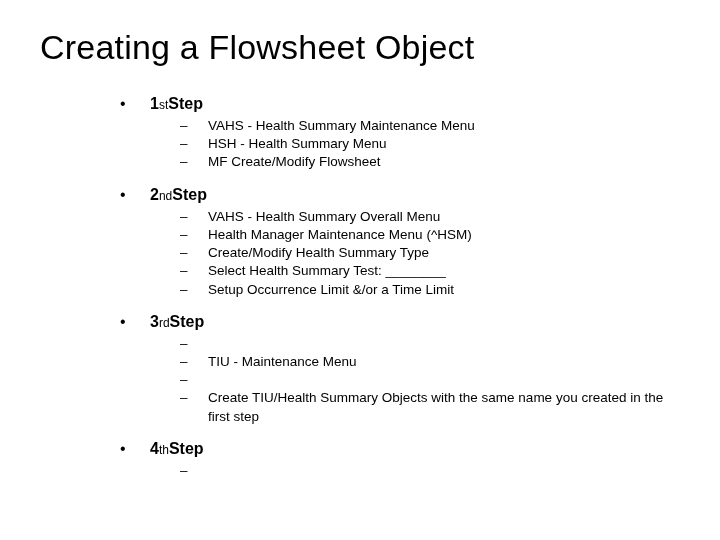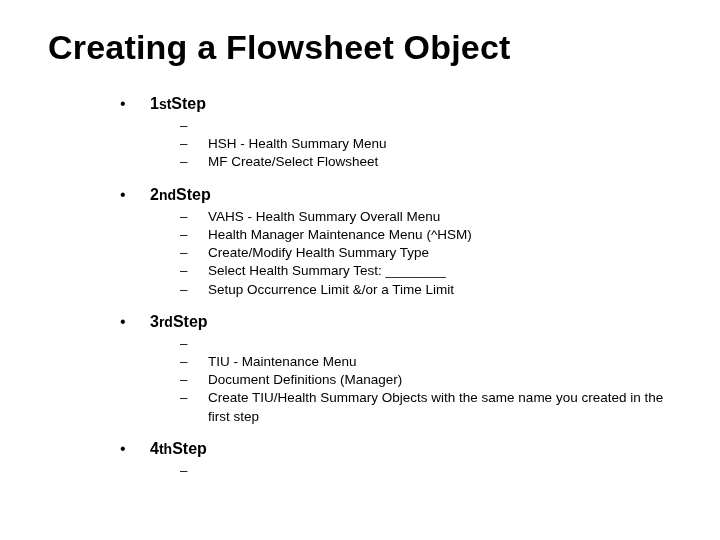--- a/index.html
+++ b/index.html
@@ -10,22 +10,22 @@
     background: #ffffff;
     font-family: Arial, Helvetica, sans-serif;
     color: #000000;
   }
   .slide {
     padding: 28px 40px 20px 40px;
     box-sizing: border-box;
   }
   .title {
     font-size: 34px;
-    font-weight: bold;
-    margin: 0 0 28px 8px;
+    font-weight: normal;
+    margin: 0 0 28px 0;
     letter-spacing: 0.2px;
   }
   .body {
     margin-left: 80px;
   }
   .step-row {
     display: flex;
     align-items: baseline;
     font-weight: bold;
     font-size: 16px;
@@ -35,22 +35,22 @@
     margin-top: 0;
   }
   .bullet-dot {
     width: 30px;
     flex: 0 0 30px;
     text-align: left;
     font-weight: normal;
   }
   .ord {
     vertical-align: super;
-    font-size: 14px;
-    font-weight: bold;
+    font-size: 12px;
+    font-weight: normal;
   }
   .sub-list {
     margin: 4px 0 0 60px;
   }
   .sub-item {
     display: flex;
     align-items: baseline;
     font-size: 13.5px;
     line-height: 1.35;
   }
@@ -70,28 +70,29 @@
 
     <div class="step-row">
       <span class="bullet-dot">•</span>
       <span>1</span>
         <span class="ord">st</span>
         <span> Step</span>
     </div>
     <div class="sub-list">
       <div class="sub-item">
           <span class="dash">–</span>
+          <span>VAHS - Health Summary Maintenance Menu</span>
         </div>
       <div class="sub-item">
           <span class="dash">–</span>
           <span>HSH - Health Summary Menu</span>
         </div>
       <div class="sub-item">
           <span class="dash">–</span>
-          <span>MF Create/Select Flowsheet</span>
+          <span>MF Create/Modify Flowsheet</span>
         </div>
     </div>
 
     <div class="step-row">
       <span class="bullet-dot">•</span>
       <span>2</span>
         <span class="ord">nd</span>
         <span> Step</span>
     </div>
     <div class="sub-list">
@@ -126,21 +127,20 @@
     <div class="sub-list">
       <div class="sub-item">
           <span class="dash">–</span>
         </div>
       <div class="sub-item">
           <span class="dash">–</span>
           <span>TIU - Maintenance Menu</span>
         </div>
       <div class="sub-item">
           <span class="dash">–</span>
-          <span>Document Definitions (Manager)</span>
         </div>
       <div class="sub-item">
           <span class="dash">–</span>
           <span>Create TIU/Health Summary Objects with the same name you created in the first step</span>
         </div>
     </div>
 
     <div class="step-row">
       <span class="bullet-dot">•</span>
       <span>4</span>

